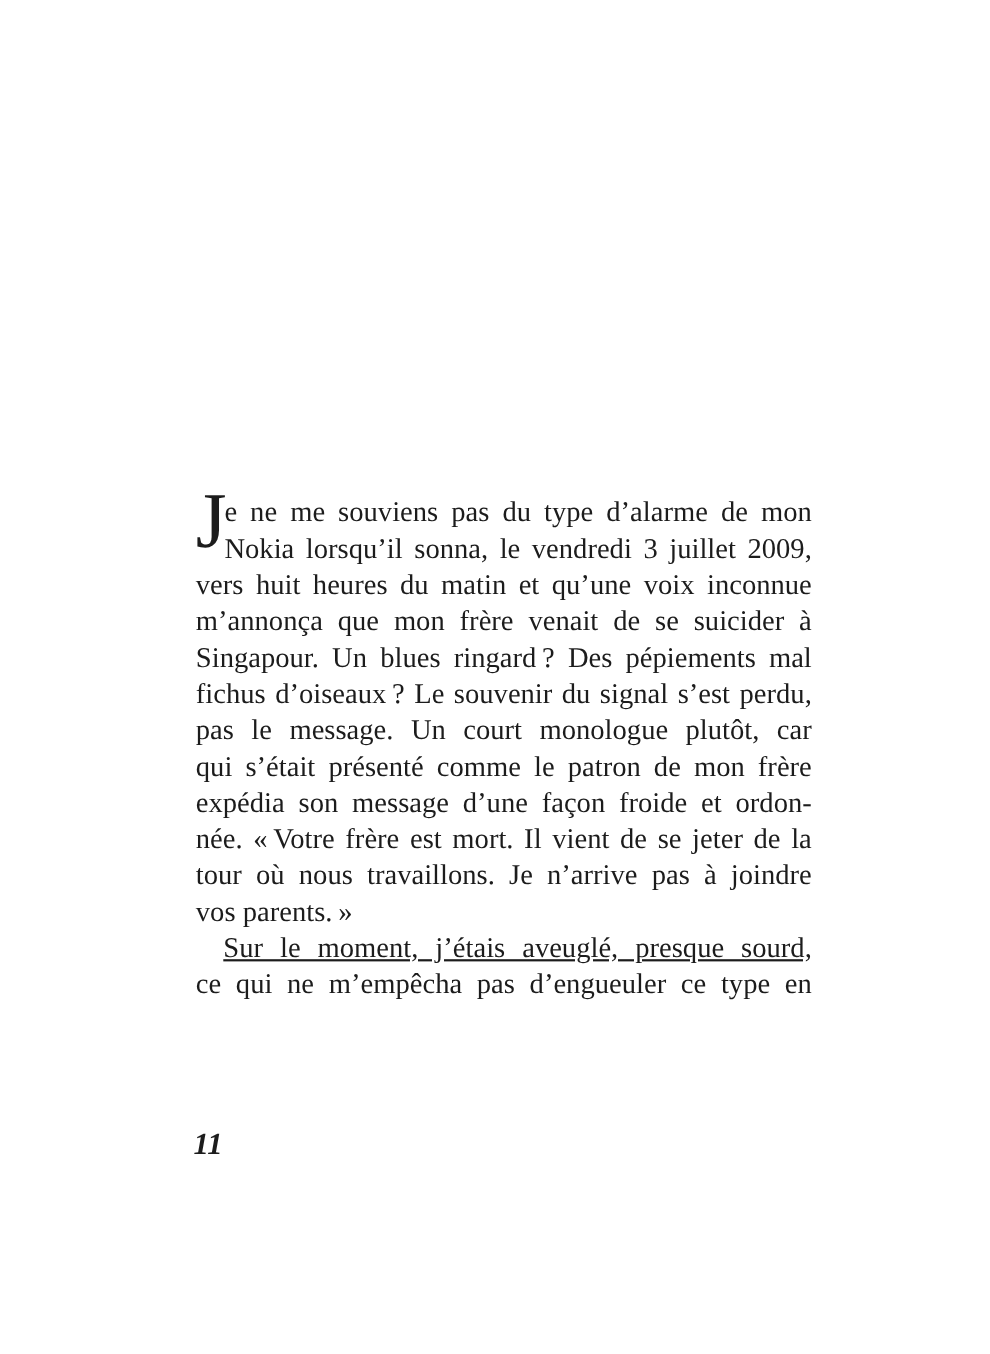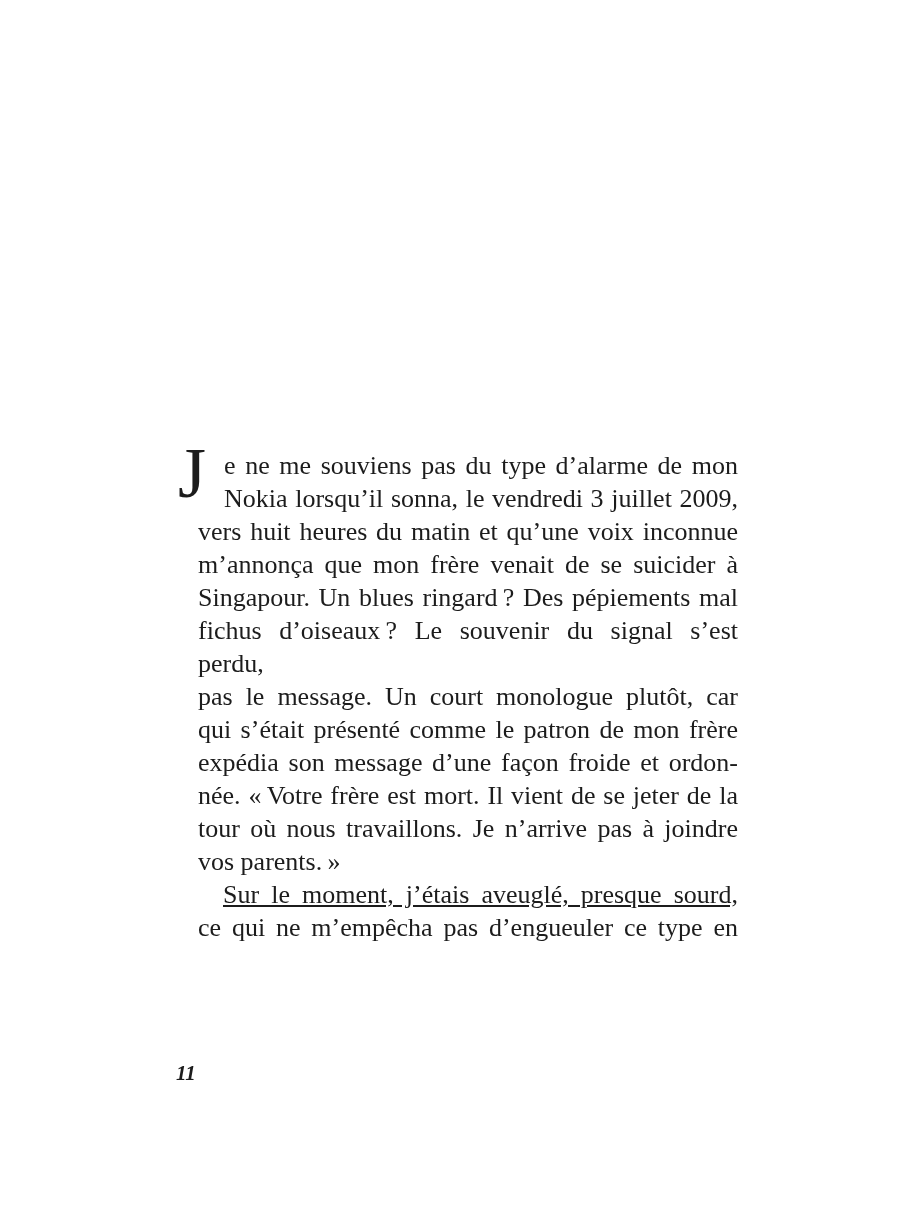--- a/index.html
+++ b/index.html
@@ -20,21 +20,20 @@
     position: absolute;
     left: 178px;
     top: 449px;
     width: 560px;
   }
   .line {
     font-size: 26px;
     line-height: 33px;
     text-align: left;
     white-space: normal;
-    margin-left: 20px;
   }
   .line.just {
     text-align: justify;
     text-align-last: justify;
   }
   .line.dc {
     padding-left: 26px;
   }
   .line.pind {
     text-indent: 25px;
@@ -44,22 +43,22 @@
     position: absolute;
     left: 0px;
     top: -9px;
     font-size: 72px;
     line-height: 66px;
     font-weight: 400;
   }
   .page-number {
     position: absolute;
     left: 176px;
-    top: 1060px;
-    font-size: 21px;
+    top: 1028px;
+    font-size: 28px;
     font-style: italic;
     font-weight: bold;
     line-height: 26px;
   }
 </style>
 </head>
 <body>
 
 <div class="page">
   <div class="text-block">

